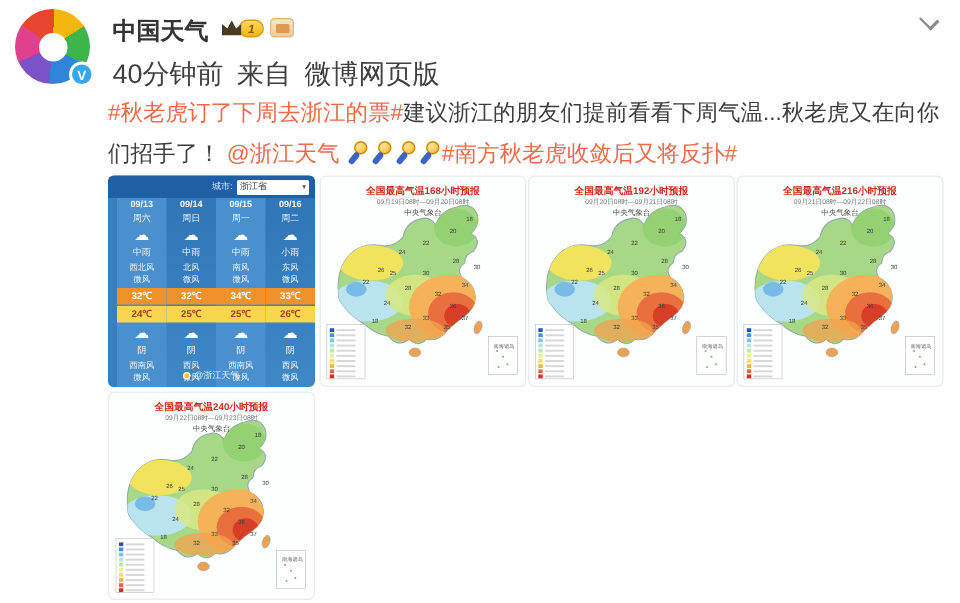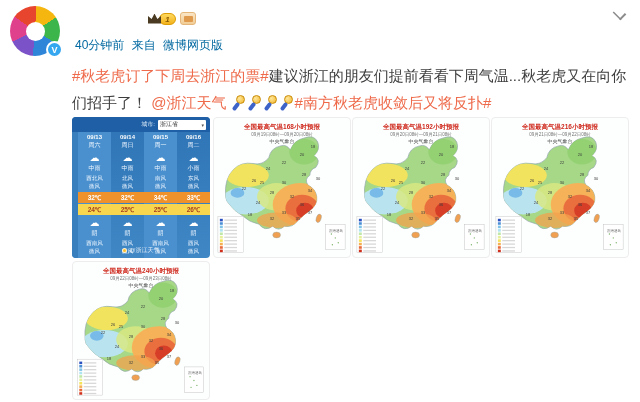--- a/index.html
+++ b/index.html
@@ -22,21 +22,21 @@
   .crown-badge { display:flex; align-items:center; }
   .crown { width:13px; height:10px; background:#4a3a22;
     clip-path:polygon(0 100%, 0 25%, 28% 55%, 50% 0, 72% 55%, 100% 25%, 100% 100%); }
   .level-pill { margin-left:-2px; min-width:17px; height:12px; line-height:11px; padding:0 4px;
     background:linear-gradient(#ffd95e,#f3b31d); border:1px solid #dd9c00; border-radius:7px;
     color:#8a5a00; font-size:8px; font-style:italic; font-weight:bold; text-align:center; }
   .card-badge { width:16px; height:13px; border-radius:3px; position:relative;
     background:linear-gradient(#f9e6c6,#f1cd96); border:1px solid #e5b679; }
   .card-badge::after { content:""; position:absolute; left:3px; top:3px; width:9px; height:6px;
     border-radius:1px; background:#e09a4e; }
-  .time-row { position:absolute; left:75px; top:37px; font-size:12px; color:#0369a1; }
+  .time-row { position:absolute; left:75px; top:37px; font-size:18px; color:#404040; }
   .time-row span { margin-right:4px; }
   .post-menu-chevron { position:absolute; right:12px; top:4px; width:18px; height:18px; cursor:pointer; }
   .post-menu-chevron::before { content:""; position:absolute; left:4px; top:4px; width:9px; height:9px;
     border-right:2px solid #8b8b8b; border-bottom:2px solid #8b8b8b; transform:rotate(45deg) scale(1,.75); }
 
   
   .post-text { position:absolute; left:72px; top:62px; width:562px; font-size:15px;
     line-height:27px; color:#3d3d3d; word-break:break-all; }
   .post-link { color:#ee6a4a; cursor:pointer; }
   .mic { display:inline-block; width:14px; height:16px; position:relative; margin:0 1px; vertical-align:-3px; }
@@ -152,20 +152,21 @@
     </g>
   </defs>
 </svg>
 
 <div id="app">
 
   <div class="avatar-wrap">
     <div class="avatar"></div>
     <div class="v-badge">V</div>
   </div>
+  <div class="username">中国天气</div>
   <div class="badges">
     <span class="crown-badge">
       <span class="crown"></span>
       <span class="level-pill">1</span>
     </span>
     <span class="card-badge"></span>
   </div>
   <div class="time-row">
     <span>40分钟前</span>
     <span>来自</span>

